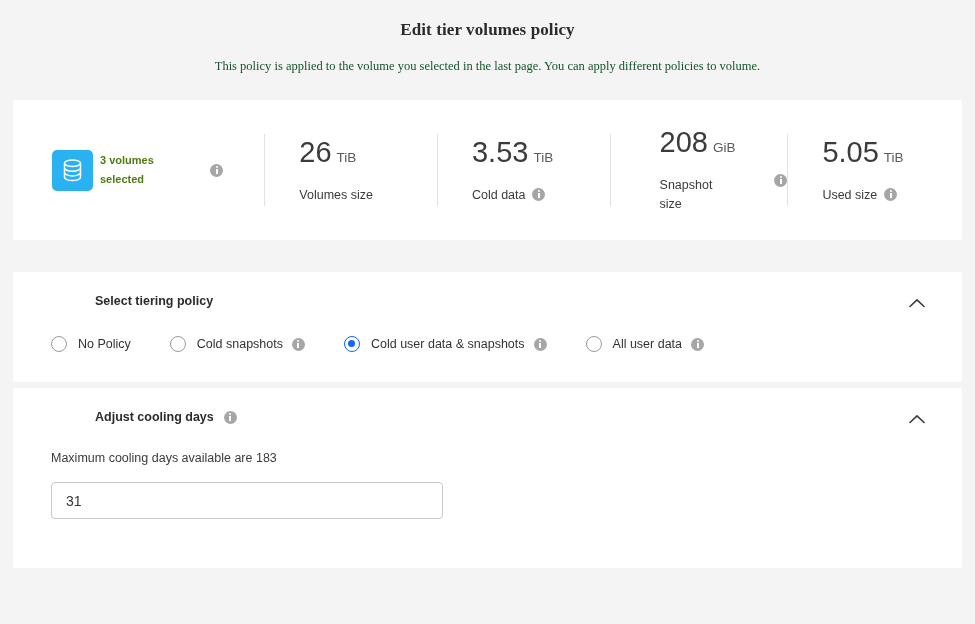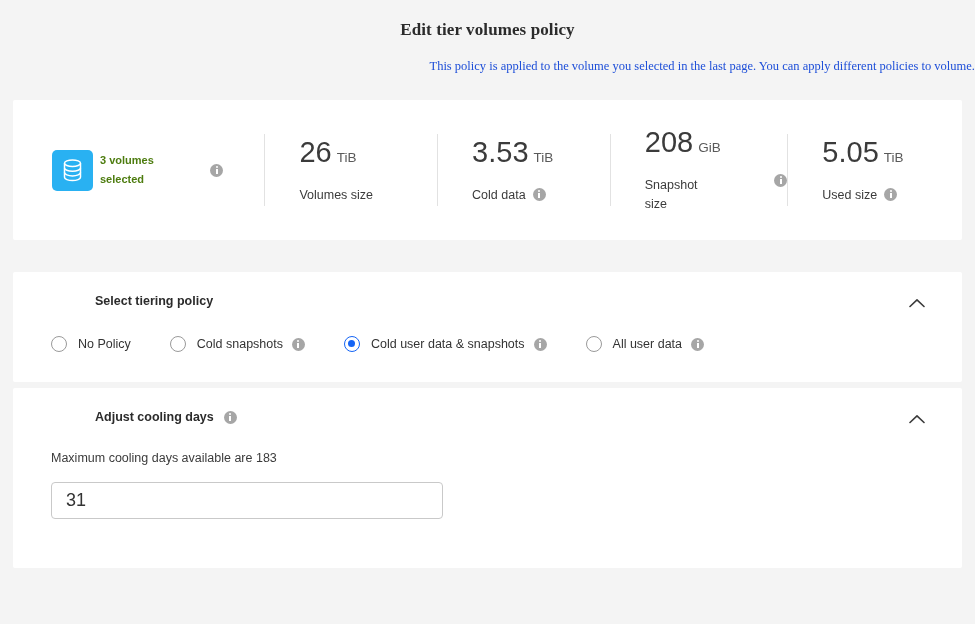--- a/index.html
+++ b/index.html
@@ -14,21 +14,21 @@
 
   .page { position: relative; width: 975px; height: 624px; }
 
   
   .page-header { padding-top: 20px; text-align: center; font-family: Liberation Serif, serif; }
   .page-title {
     font-size: 17px; font-weight: bold; color: #2b2b2b;
     letter-spacing: .1px; margin: 0;
   }
   .page-subtitle {
-    font-size: 12.5px; color: #1d4ed8; margin: 19px 0 0 0; text-align: right;
+    font-size: 12.5px; color: #14532d; margin: 19px 0 0 0;
   }
 
   
   .card {
     background: #ffffff;
     margin: 0 13px;
     border-radius: 2px;
   }
 
   
@@ -47,21 +47,21 @@
   }
   .stat + .stat::before {
     content: "";
     position: absolute;
     left: 0; top: 34px; bottom: 34px;
     width: 1px; background: #e2e2e2;
   }
 
   .stat-selected { width: 253px; padding-left: 37px; }
   .stat-col { width: 175px; padding-left: 35px; }
-  .stat-col-wide { width: 180px; padding-left: 35px; }
+  .stat-col-wide { width: 180px; padding-left: 50px; }
 
   .db-icon {
     width: 41px; height: 41px;
     background: #29b1f2;
     border-radius: 5px;
     flex: 0 0 41px;
     display: flex; align-items: center; justify-content: center;
   }
   .sel-text {
     font-size: 11px; font-weight: bold; color: #4d7c0f;
@@ -160,21 +160,21 @@
     font-size: 12.5px; color: #3b3b3b;
     padding-top: 27px;
   }
   .days-input {
     margin-top: 17px;
     width: 392px; height: 37px;
     border: 1px solid #c9c9c9;
     border-radius: 4px;
     background: #fff;
     font-family: "Liberation Sans", sans-serif;
-    font-size: 18px;
+    font-size: 14px;
     color: #333;
     padding: 0 14px;
     outline: none;
   }
   .panel-2-spacer { height: 49px; }
 </style>
 </head>
 <body>
 
 <div class="page">

